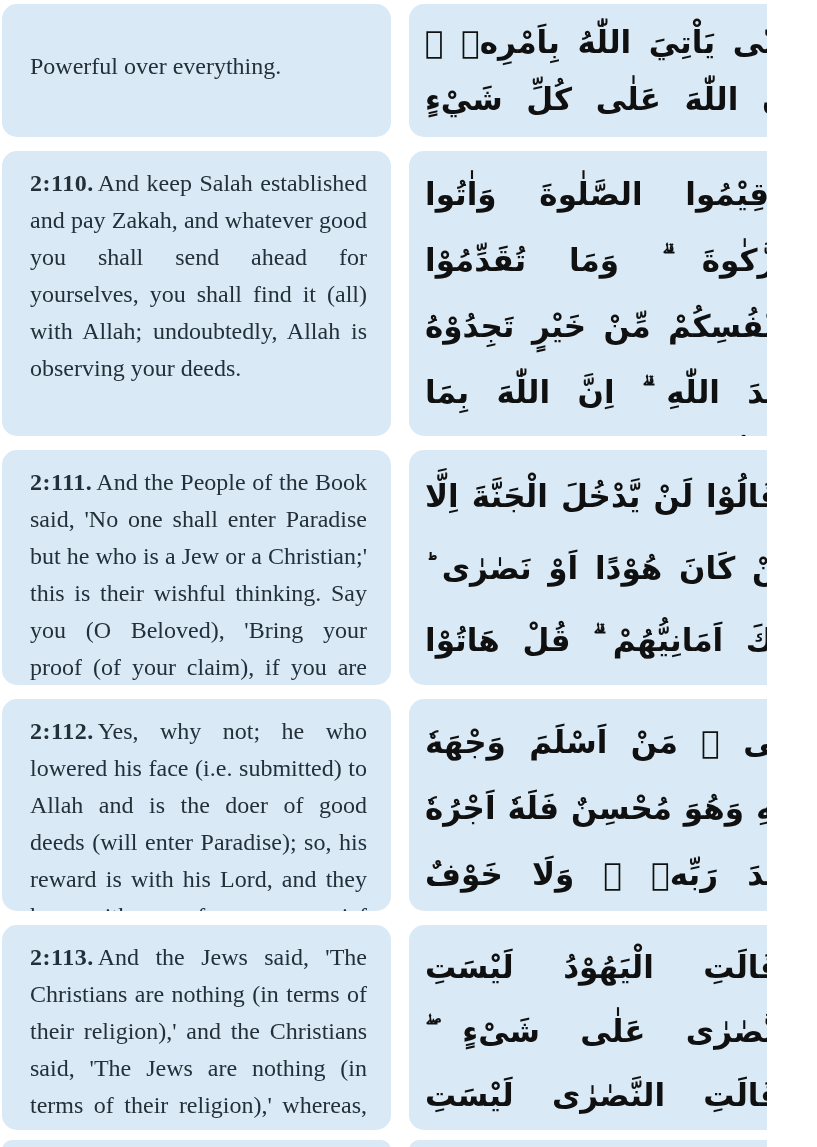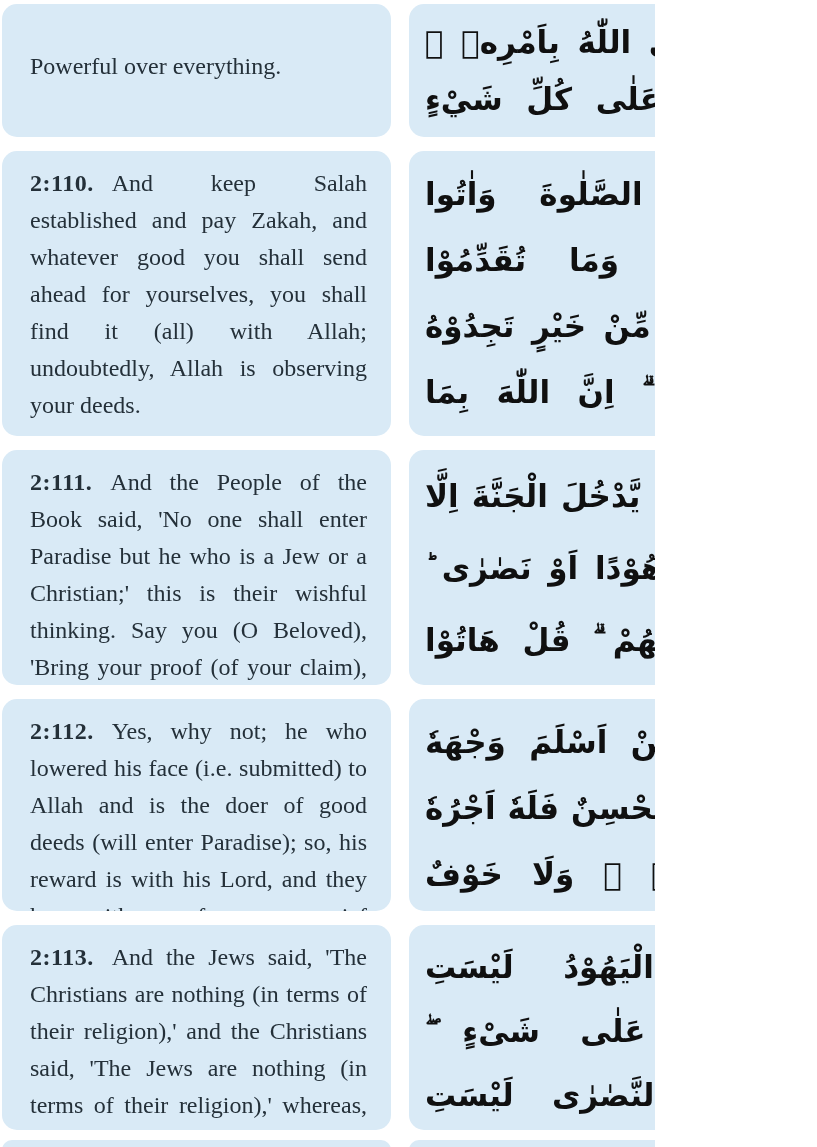--- a/index.html
+++ b/index.html
@@ -1,18 +1,18 @@
 <!DOCTYPE html>
 <html><head>
 <meta charset="utf-8">
 <style>
   html,body{margin:0;padding:0;background:#ffffff;}
   .page{
     position:relative;
-    width:655px;height:1147px;
+    width:767px;height:1147px;
     background:#ffffff;
     overflow:hidden;
     font-family:"Liberation Serif","DejaVu Serif",serif;
   }
   .rows{
     position:absolute;left:2px;top:4px;width:813px;
     display:flex;flex-direction:column;gap:14px;
   }
   .row{display:flex;gap:18px;}
   .card{
@@ -32,21 +32,21 @@
   .row:nth-child(5) .card{height:205px;}
 
   .en-text{
     color:#243039;
     font-size:24px;
     line-height:37px;
     text-align:justify;
     text-align-last:left;
   }
   .row:nth-child(1) .card.en{padding-top:44px;}
-  .verse-ref{font-weight:bold;letter-spacing:.5px;margin-right:18px;}
+  .verse-ref{font-weight:bold;letter-spacing:.5px;margin-right:4px;}
 
   .ar-text{
     direction:rtl;
     color:#101010;
     font-family:"DejaVu Sans",sans-serif;
     font-weight:bold;
     font-size:31px;
     text-align:justify;
     text-align-last:right;
   }

